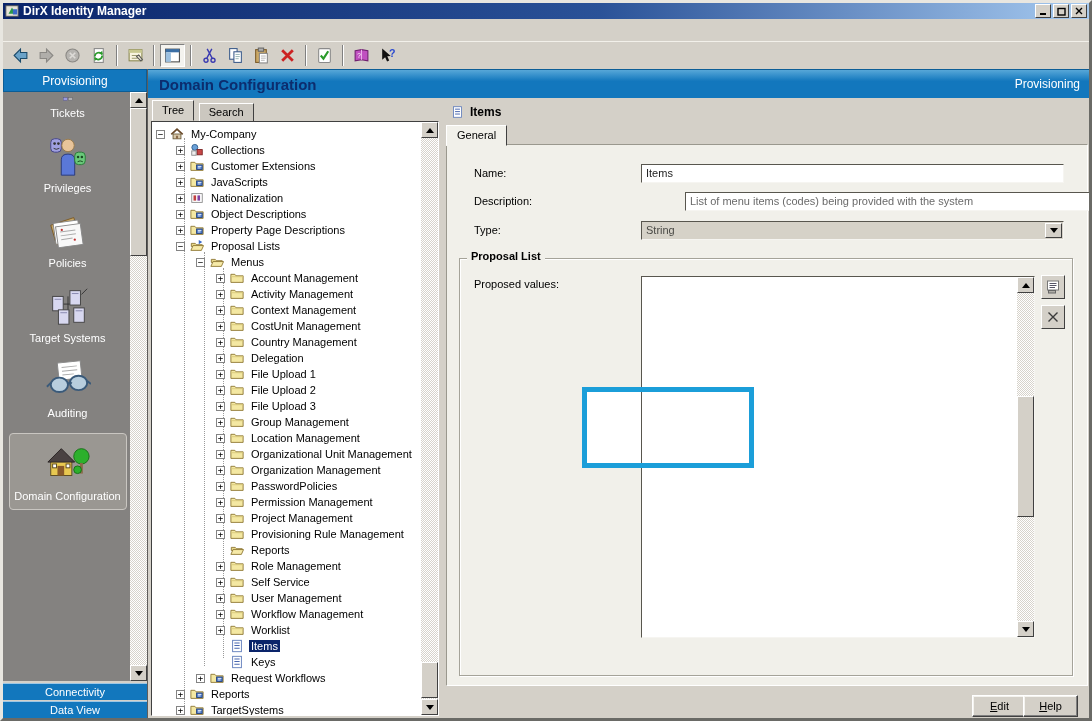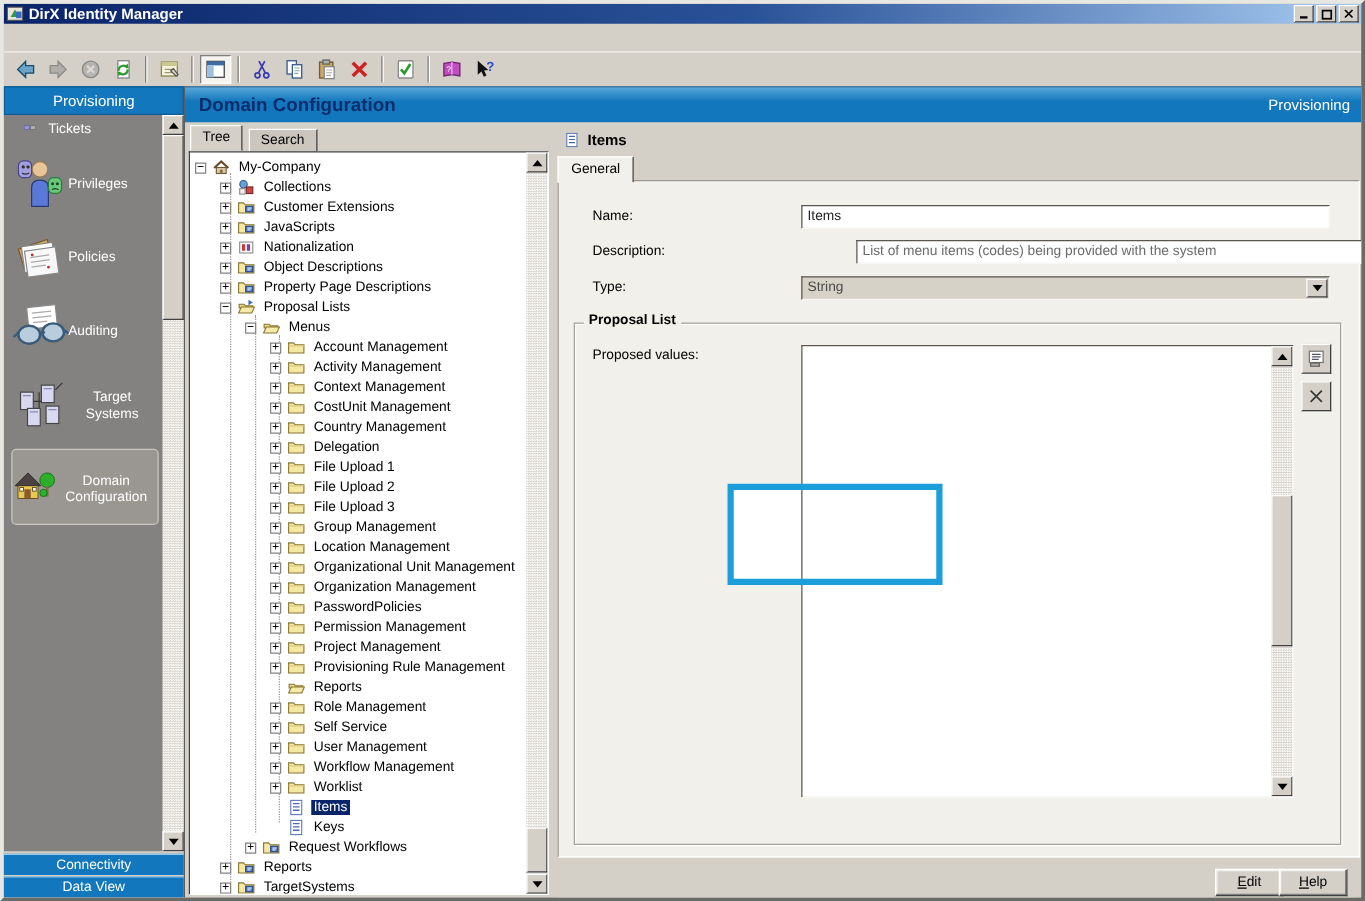--- a/index.html
+++ b/index.html
@@ -35,21 +35,21 @@
     background:linear-gradient(180deg,#57a7d8 0%,var(--accent) 40%); display:flex; align-items:center;
     border-top:1px solid #0c5d96;}
   .content-header .ct{color:#0c2d6e; font-weight:bold; font-size:15px; padding-left:11px; flex:1;}
   .content-header .cr{color:#fff; font-size:12px; padding-right:9px;}
   
   .sidebar{left:0; top:66px; width:145px; bottom:0; background:#848280; border-right:1px solid #5f5d5b;}
   .side-head{position:absolute; left:0; top:0; right:0; height:23px; background:var(--accent);
     color:#fff; font-size:12px; text-align:center; line-height:22px; border:1px solid #0c5d96;}
   .side-scroll{position:absolute; left:1px; top:23px; right:0; bottom:37px; overflow:hidden;}
   .side-items{position:absolute; left:0; top:0; width:127px; display:flex; flex-direction:column; align-items:center; padding-top:2px;}
-  .side-item{display:flex; flex-direction:row; align-items:center; margin-bottom:13px; width:118px;}
+  .side-item{display:flex; flex-direction:column; align-items:center; margin-bottom:13px; width:118px;}
   .side-item svg{width:46px; height:46px;}
   .side-item.clipped svg{height:10px; width:30px;}
   .side-label{color:#fff; font-size:11px; text-align:center; margin-top:3px; line-height:13px;}
   .side-item.selected{background:#9a9792; border:1px solid #c9c6c1; border-radius:4px; padding:7px 0 6px;}
   
   .sbar{background:repeating-conic-gradient(#ffffff 0% 25%, #d7d3cb 0% 50%) 0 0/2px 2px;}
   .sbtn{position:absolute; left:0; width:17px; height:16px; background:var(--face);
     border:1px solid; border-color:#fff #404040 #404040 #fff; display:flex; align-items:center; justify-content:center;}
   .tri-up{width:0;height:0;border-left:4px solid transparent;border-right:4px solid transparent;border-bottom:5px solid #000;}
   .tri-dn{width:0;height:0;border-left:4px solid transparent;border-right:4px solid transparent;border-top:5px solid #000;}
@@ -442,29 +442,29 @@
             <span class="side-label">Privileges</span>
           </div>
           <div class="side-item">
             <svg viewBox="0 0 48 48">
               <use href="#sb-policies"></use>
             </svg>
             <span class="side-label">Policies</span>
           </div>
           <div class="side-item">
             <svg viewBox="0 0 48 48">
-              <use href="#sb-auditing"></use>
-            </svg>
-            <span class="side-label">Auditing</span>
+              <use href="#sb-target-systems"></use>
+            </svg>
+            <span class="side-label">Target Systems</span>
           </div>
           <div class="side-item">
             <svg viewBox="0 0 48 48">
-              <use href="#sb-target-systems"></use>
-            </svg>
-            <span class="side-label">Target Systems</span>
+              <use href="#sb-auditing"></use>
+            </svg>
+            <span class="side-label">Auditing</span>
           </div>
           <div class="side-item selected">
             <svg viewBox="0 0 48 48">
               <use href="#sb-domain-configuration"></use>
             </svg>
             <span class="side-label">Domain Configuration</span>
           </div>
         </div>
     </div>
     <div class="abs side-sbar sbar">

